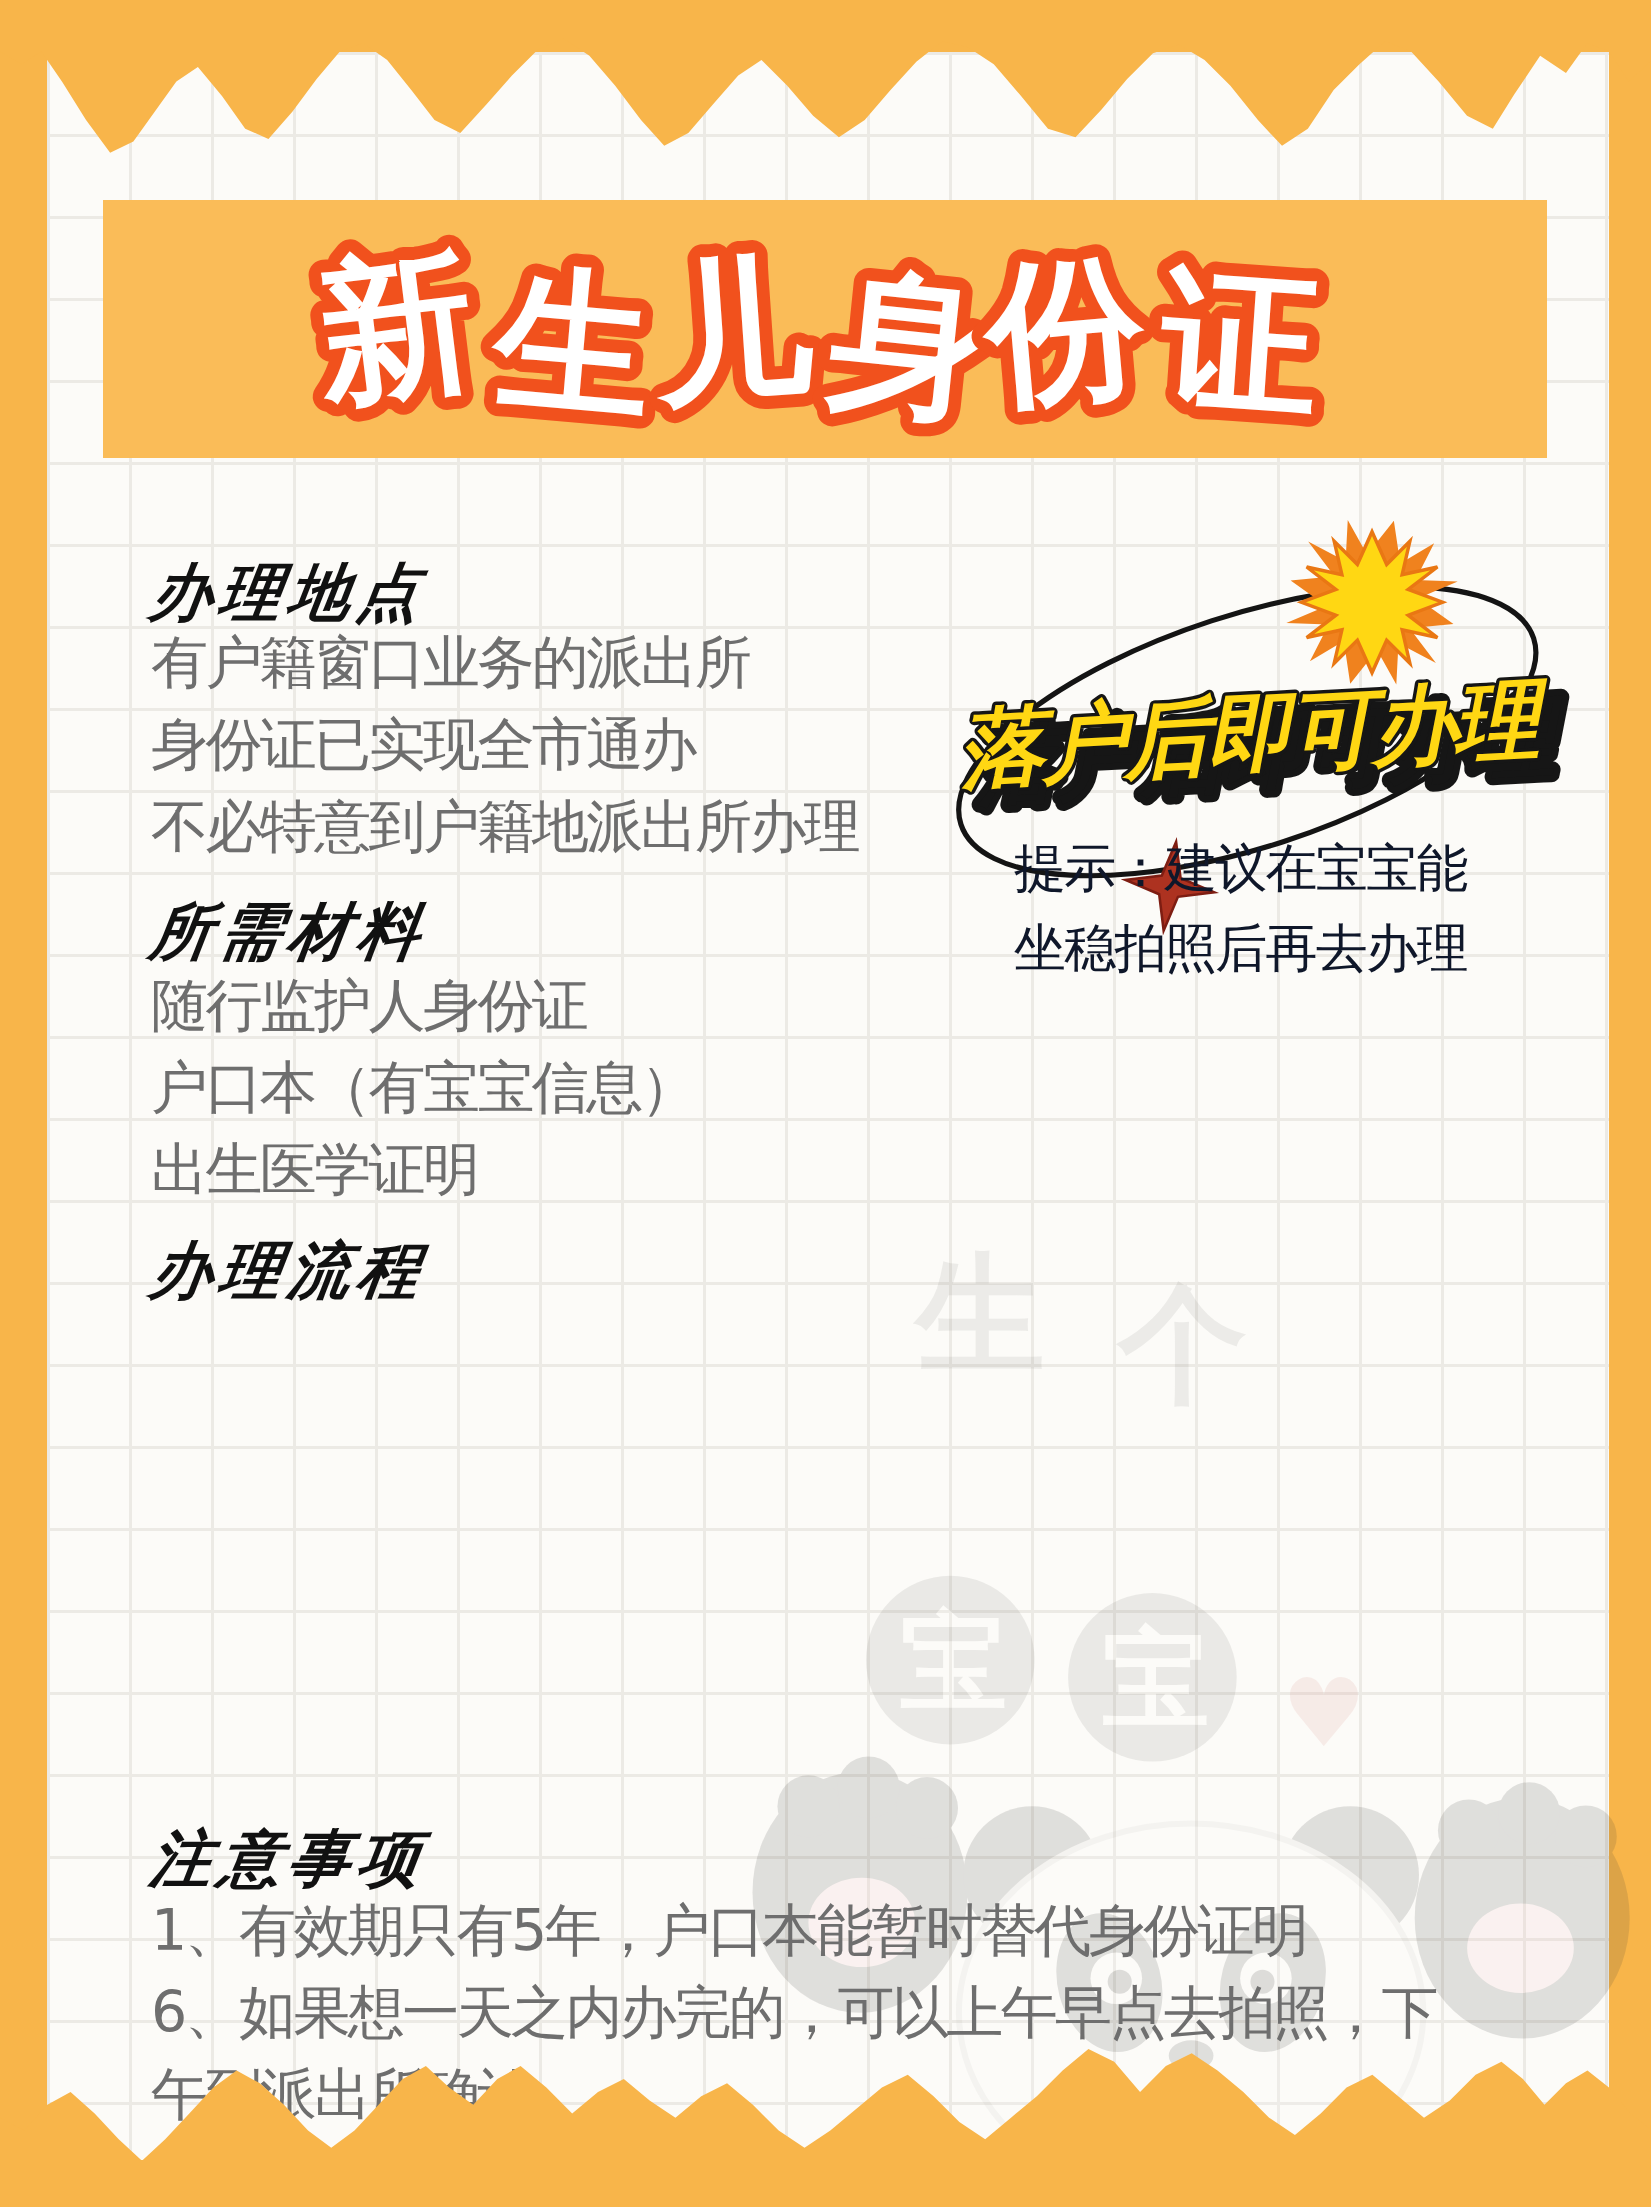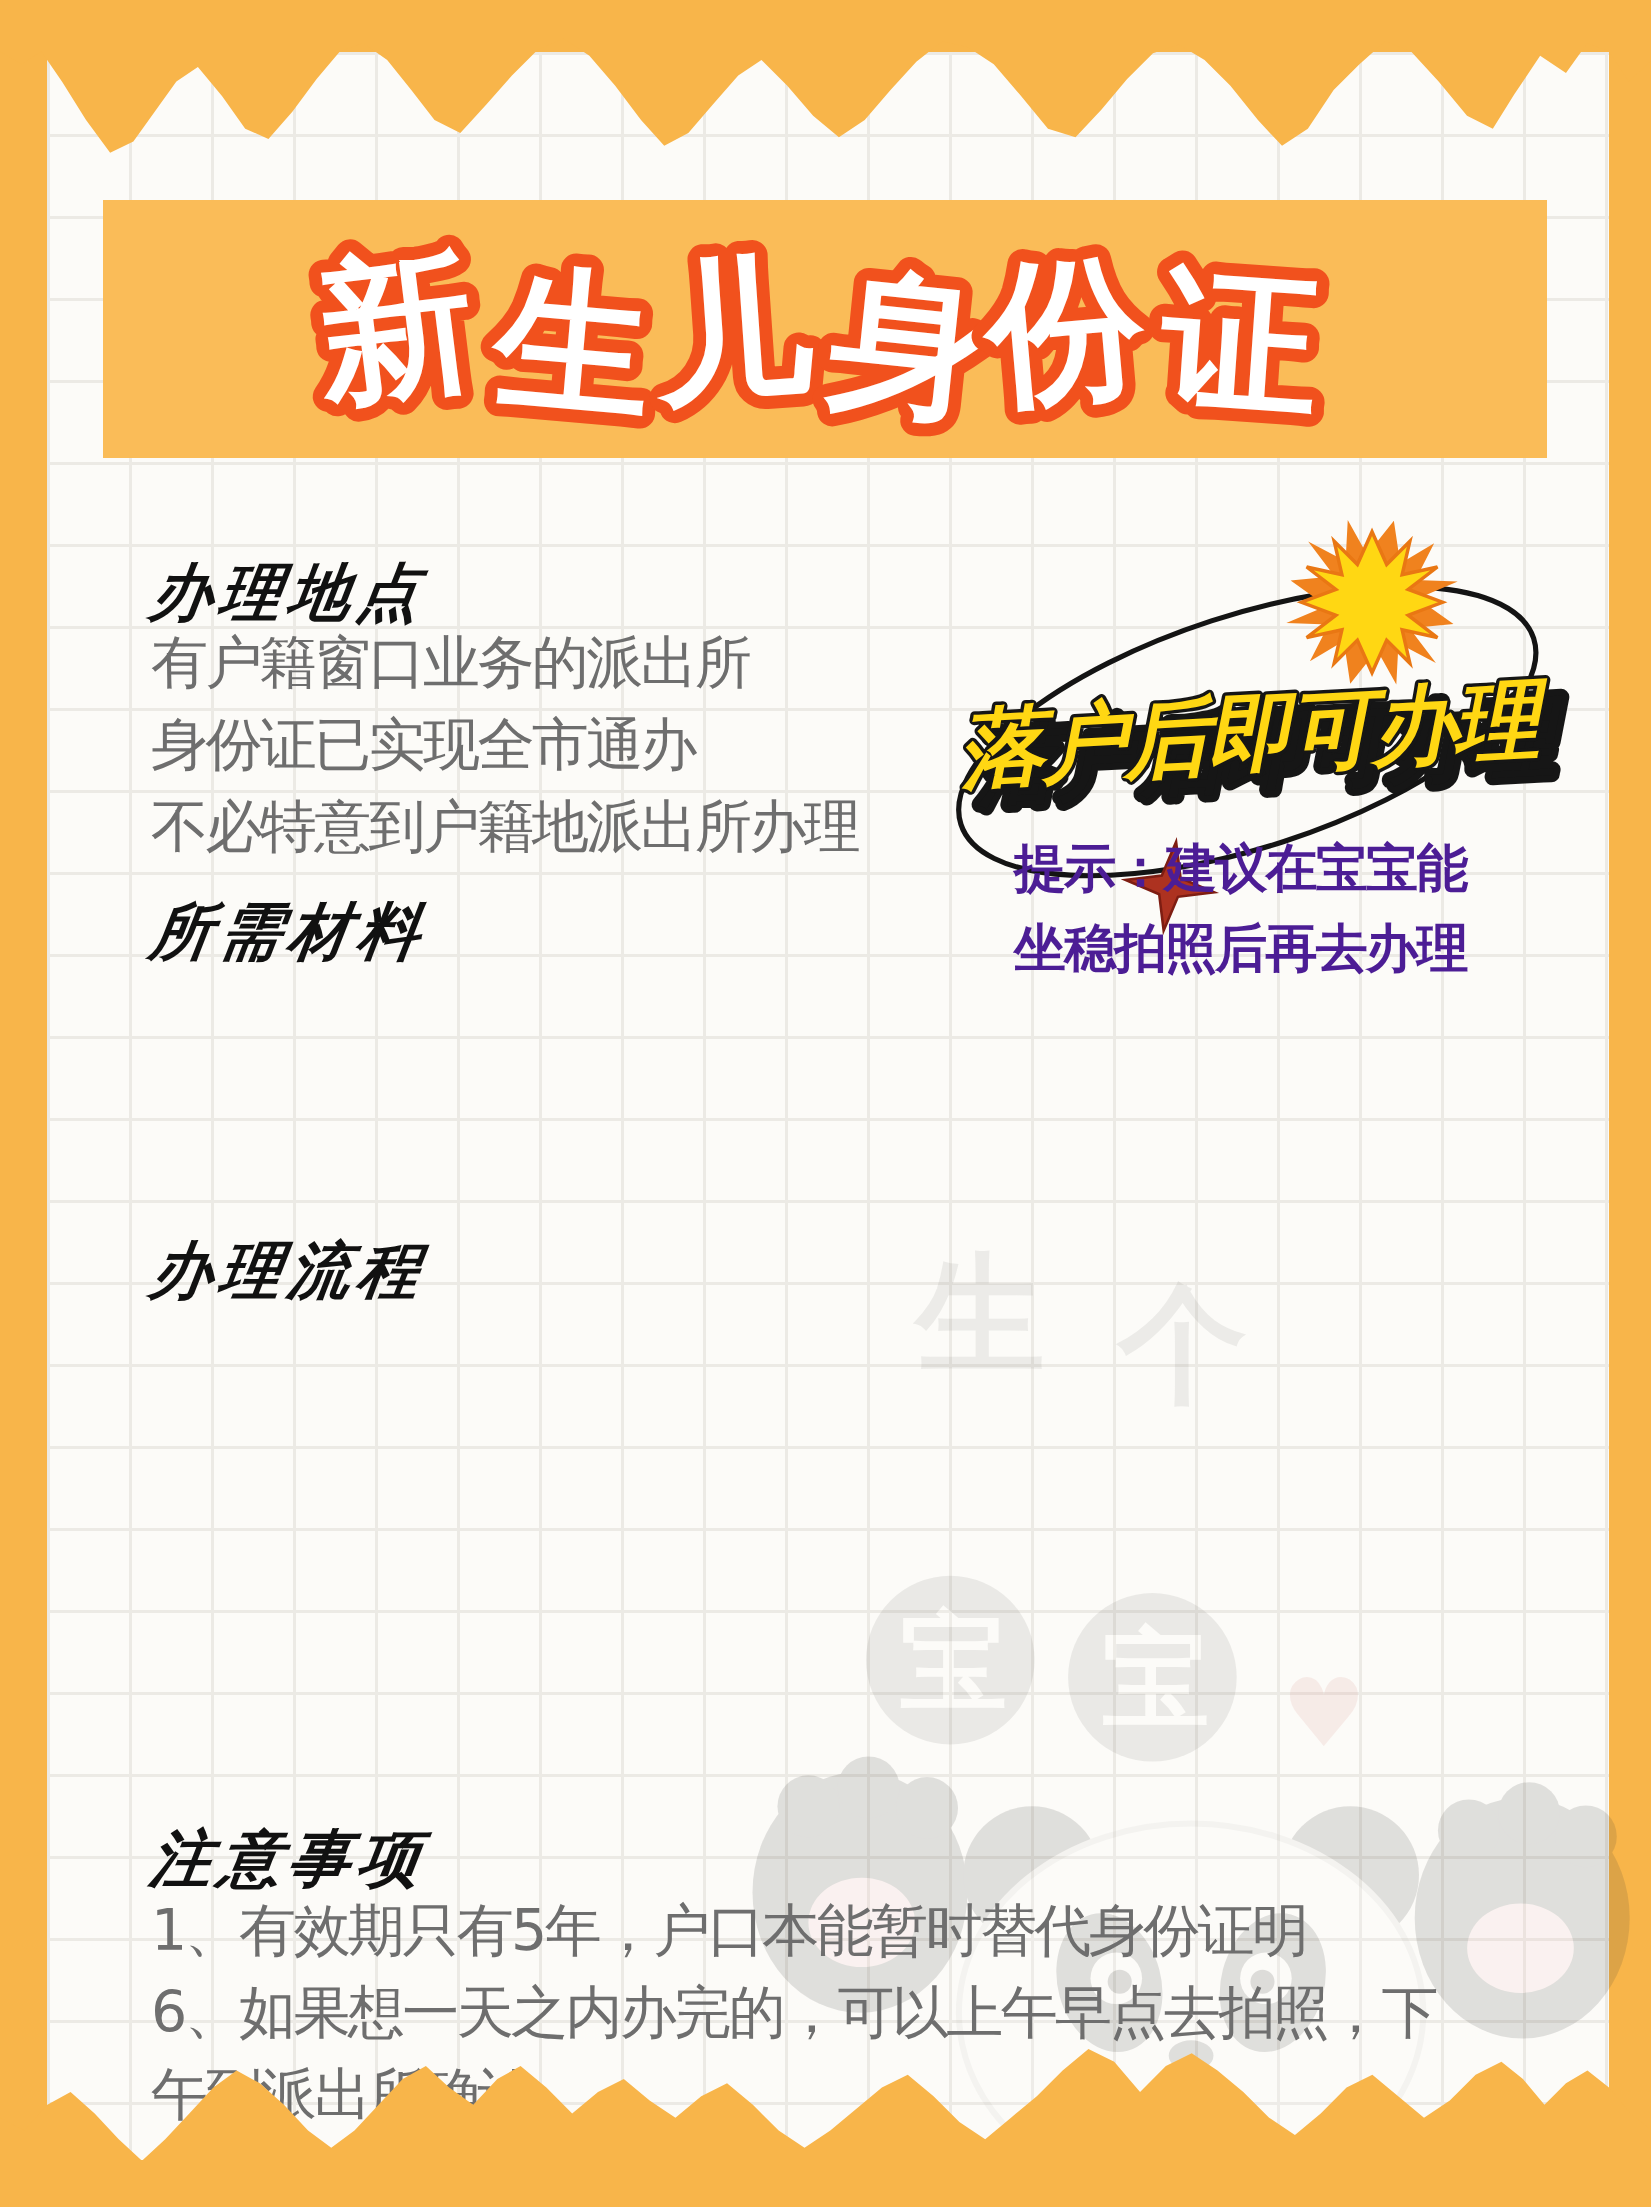--- a/index.html
+++ b/index.html
@@ -25,21 +25,21 @@
   .sec-head{position:absolute;left:151px;color:#111;font-size:62px;font-weight:900;
     font-style:italic;letter-spacing:6.9px;transform:skewX(-8deg);white-space:nowrap;}
   .sec-body{position:absolute;left:151px;color:#6E6E6E;font-size:57px;font-weight:400;
     letter-spacing:-2.6px;line-height:82px;white-space:pre-line;}
 
   
   .badge-wrap{position:absolute;left:929px;top:516px;width:671px;height:422px;}
   .badge-wrap svg{display:block;width:100%;height:100%;}
 
   
-  .tip{position:absolute;left:1014px;top:828px;color:#4c1d95;font-size:52px;font-weight:700;
+  .tip{position:absolute;left:1014px;top:828px;color:#0f172a;font-size:52px;font-weight:400;
     letter-spacing:-1.7px;line-height:80px;white-space:pre-line;}
 
   
   .watermark{position:absolute;left:731px;top:1144px;width:903px;height:1058px;opacity:.14;}
   .watermark svg{display:block;width:100%;height:100%;}
 </style>
 </head>
 <body>
 
 <div class="page">
@@ -87,20 +87,23 @@
       <text x="839" y="172" text-anchor="middle" dominant-baseline="middle" font-family="DejaVu Sans, sans-serif" font-size="182" font-weight="900" fill="#FFFFFF" stroke="#F1511D" stroke-width="30" stroke-linejoin="round" paint-order="stroke" letter-spacing="12" rotate="-7 5 -4 6 -5 4">新生儿身份证</text>
     </svg>
   </div>
 
   <div class="sec-head" style="top:551px">办理地点</div>
   <div class="sec-body" style="top:621px">有户籍窗口业务的派出所
 身份证已实现全市通办
 不必特意到户籍地派出所办理</div>
 
   <div class="sec-head" style="top:890px">所需材料</div>
+  <div class="sec-body" style="top:964px">随行监护人身份证
+户口本（有宝宝信息）
+出生医学证明</div>
 
   <div class="sec-head" style="top:1229px">办理流程</div>
 
   <div class="sec-head" style="top:1817px">注意事项</div>
   <div class="sec-body" style="top:1889px">1、有效期只有5年，户口本能暂时替代身份证明
 6、如果想一天之内办完的，可以上午早点去拍照，下
 午到派出所确认</div>
 
   <div class="badge-wrap">
     <svg viewBox="0 0 780 490" xmlns="http://www.w3.org/2000/svg">

